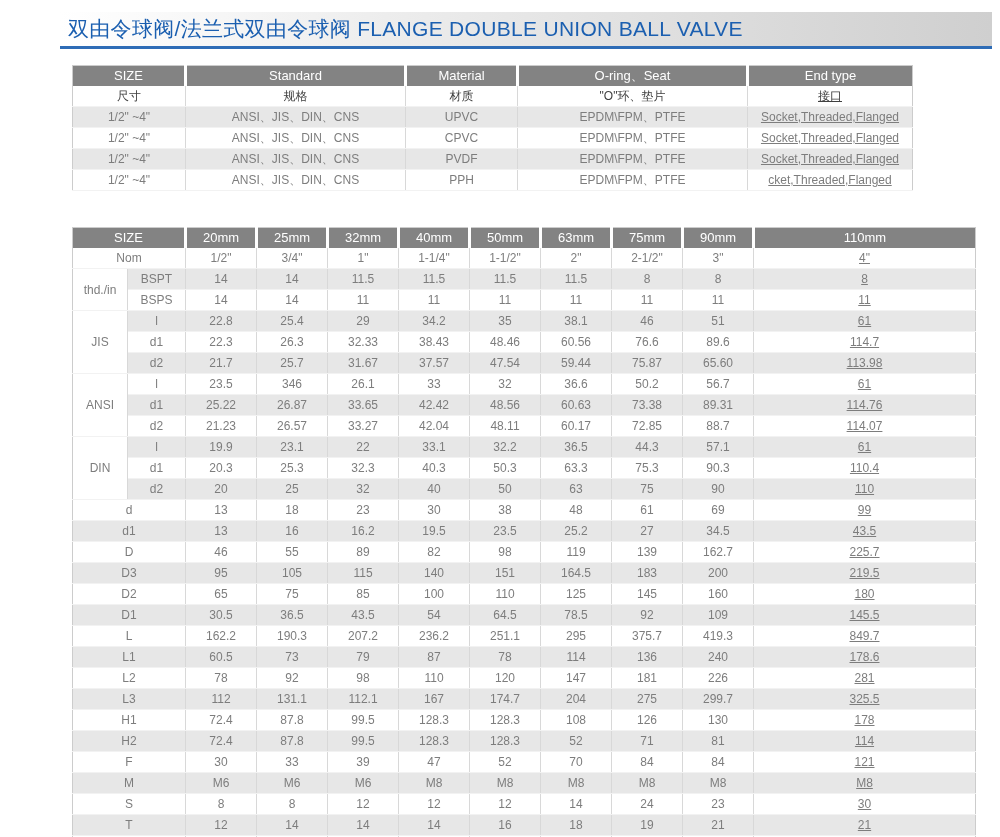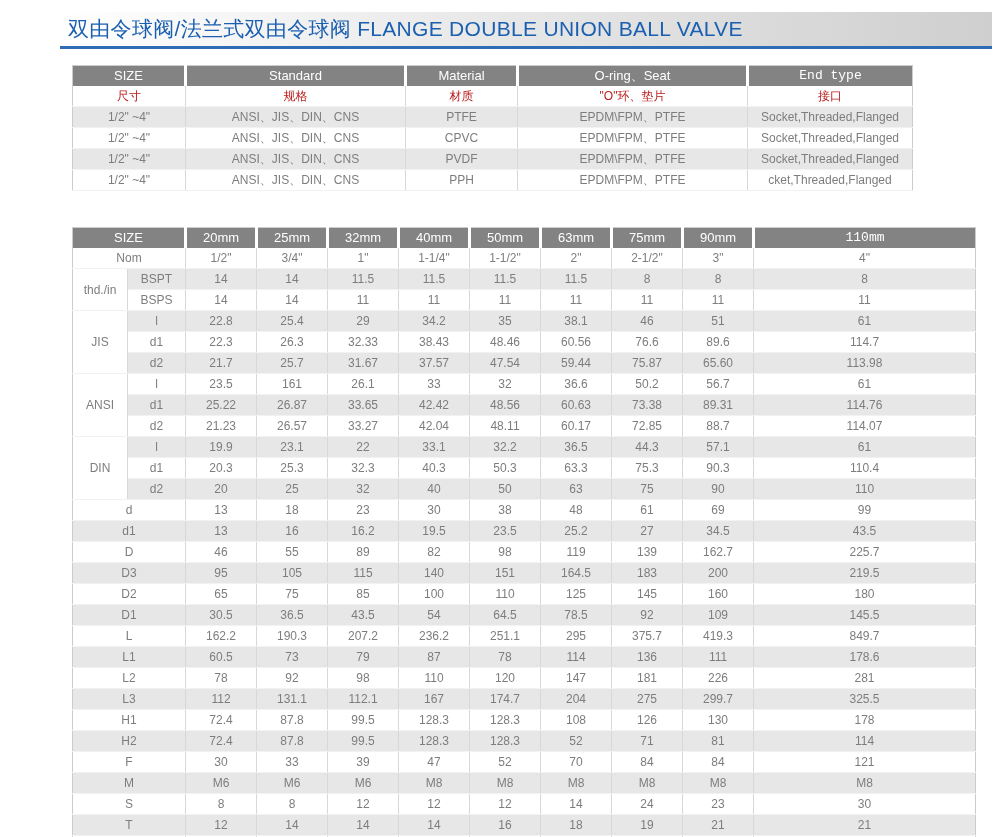--- a/index.html
+++ b/index.html
@@ -48,28 +48,28 @@
     white-space: nowrap;
     box-sizing: border-box;
   }
   table.tbl th.dark {
     background: #838383;
     color: #ffffff;
     font-weight: normal;
     font-size: 13px;
     border-right: 3px solid #ffffff;
   }
-  table.tbl th.dark:last-child { border-right: none; font-family: Liberation Mono, monospace; }
+  table.tbl th.dark:last-child { border-right: none; }
   table.tbl td {
     border-right: 1px solid #d8d8d8;
     border-bottom: 1px solid #f2f2f2;
   }
-  table.tbl td:last-child { border-right: none; }
+  table.tbl td:last-child { border-right: none; text-decoration: underline; }
   table.tbl tr.alt td { background: #e7e7e7; }
-  table.tbl td.cn { color: #b91c1c; background: #ffffff; }
+  table.tbl td.cn { color: #404040; background: #ffffff; }
   table.tbl td.gcell { background: #ffffff !important; margin-left: 8px; }
 
   .spec { margin: 16px 0 0 72px; width: 840px; }
   .dim  { margin: 36px 0 0 72px; width: 903px; }
 </style>
 </head>
 <body>
 
 <div class="page">
 
@@ -98,21 +98,21 @@
           <td class="cn">规格</td>
           <td class="cn">材质</td>
           <td class="cn">"O"环、垫片</td>
           <td class="cn">接口</td>
         </tr>
       </thead>
     <tbody id="spec-body">
         <tr class="alt">
           <td>1/2" ~4"</td>
           <td>ANSI、JIS、DIN、CNS</td>
-          <td>PTFE</td>
+          <td>UPVC</td>
           <td>EPDM\FPM、PTFE</td>
           <td>Socket,Threaded,Flanged</td>
         </tr>
         <tr>
           <td>1/2" ~4"</td>
           <td>ANSI、JIS、DIN、CNS</td>
           <td>CPVC</td>
           <td>EPDM\FPM、PTFE</td>
           <td>Socket,Threaded,Flanged</td>
         </tr>
@@ -233,21 +233,21 @@
           <td>47.54</td>
           <td>59.44</td>
           <td>75.87</td>
           <td>65.60</td>
           <td>113.98</td>
         </tr>
         <tr>
           <td class="gcell" rowspan="3">ANSI</td>
           <td class="lab">l</td>
           <td>23.5</td>
-          <td>161</td>
+          <td>346</td>
           <td>26.1</td>
           <td>33</td>
           <td>32</td>
           <td>36.6</td>
           <td>50.2</td>
           <td>56.7</td>
           <td>61</td>
         </tr>
         <tr class="alt">
           <td class="lab">d1</td>
@@ -396,21 +396,21 @@
         </tr>
         <tr class="alt">
           <td class="lab" colspan="2">L1</td>
           <td>60.5</td>
           <td>73</td>
           <td>79</td>
           <td>87</td>
           <td>78</td>
           <td>114</td>
           <td>136</td>
-          <td>111</td>
+          <td>240</td>
           <td>178.6</td>
         </tr>
         <tr>
           <td class="lab" colspan="2">L2</td>
           <td>78</td>
           <td>92</td>
           <td>98</td>
           <td>110</td>
           <td>120</td>
           <td>147</td>

